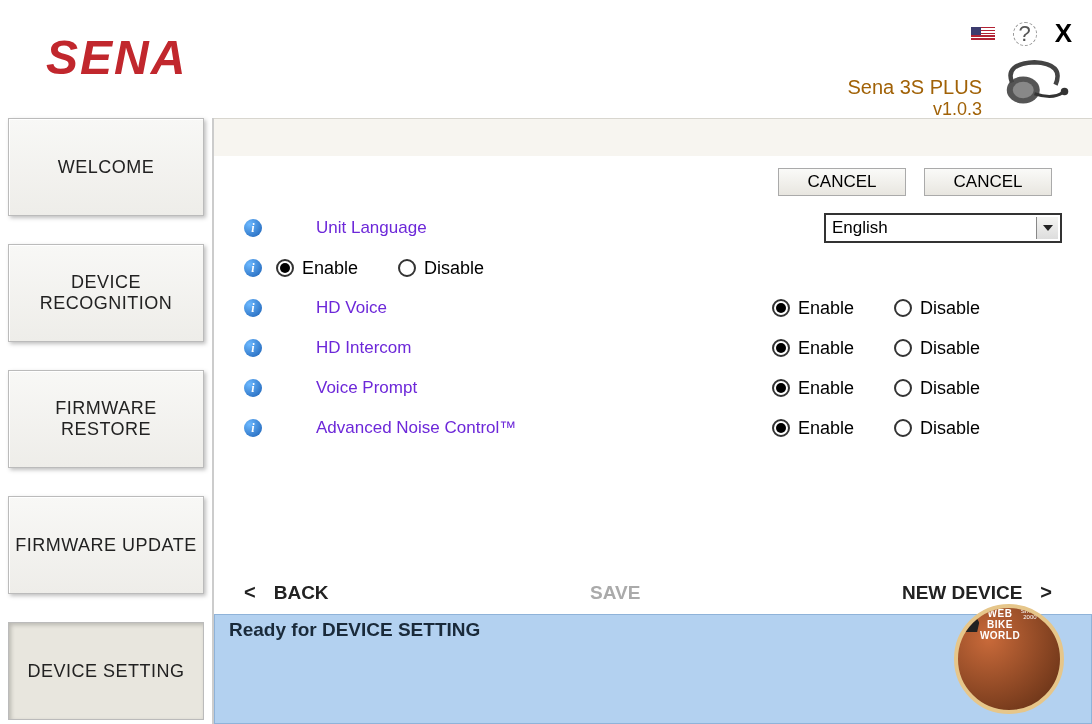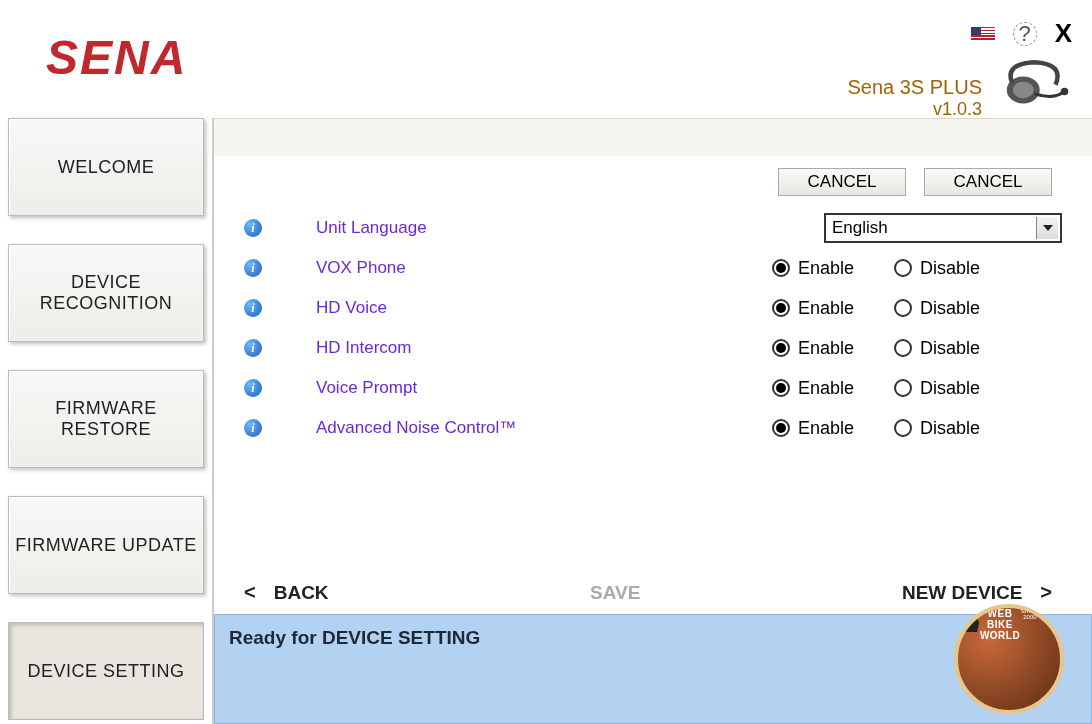--- a/index.html
+++ b/index.html
@@ -241,21 +241,21 @@
   .nav-save { color: #aaa; cursor: default; }
   .nav-arrow { font-weight: bold; font-size: 20px; }
   .status-bar {
     position: absolute;
     bottom: 0;
     left: 0;
     right: 0;
     height: 110px;
     background: #b3d1f0;
     border: 1px solid #8fb3d9;
-    padding: 12px 14px;
+    padding: 4px 14px;
     font-size: 19px;
     font-weight: bold;
     color: #1a2a3a;
   }
   .wbw-badge {
     position: absolute;
     bottom: 10px;
     right: 28px;
     width: 110px;
     height: 110px;
@@ -326,21 +326,20 @@
         <div class="setting-label">Unit Language</div>
         <div class="dropdown">
           <span>English</span>
           <div class="arrow"></div>
         </div>
       </div>
 
       <div id="radio-rows">
           <div class="setting-row">
     <div class="info-icon">i</div>
-    <div class="setting-label">VOX Phone</div>
     <div class="radio-group">
       <div class="radio-opt">
         <div class="radio-circle checked"></div>
         <span>Enable</span>
       </div>
       <div class="radio-opt">
         <div class="radio-circle "></div>
         <span>Disable</span>
       </div>
     </div>

